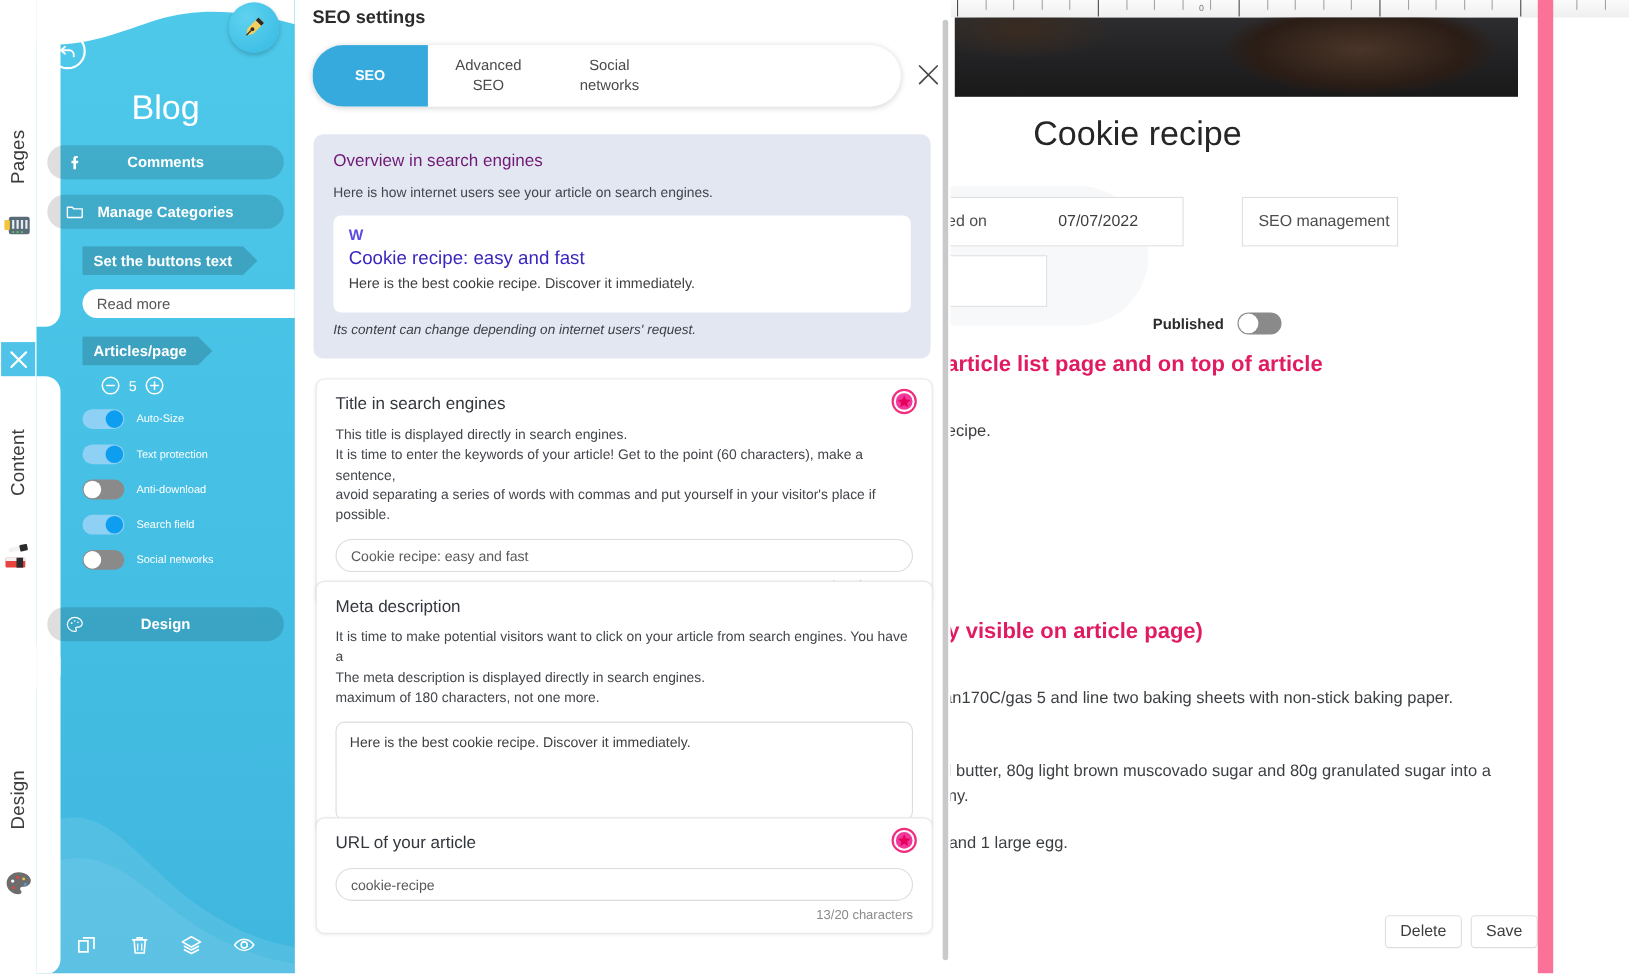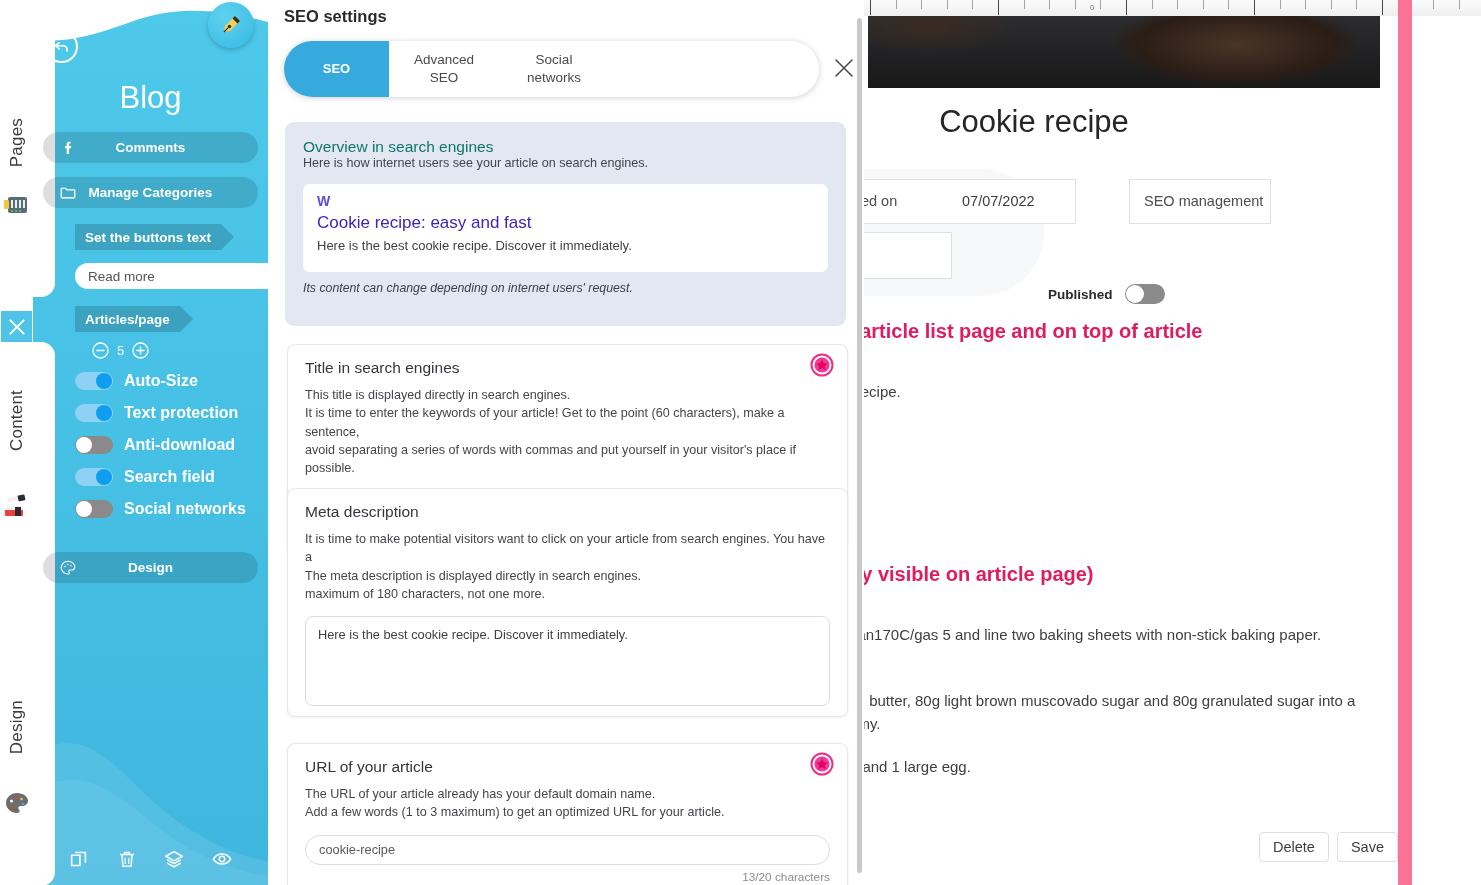--- a/index.html
+++ b/index.html
@@ -84,21 +84,21 @@
              gap: 7px; color: #fff; font-size: 13px; z-index: 7; }
   .step-ico { width: 19px; height: 19px; }
 
   .tog-row { position: absolute; left: 42px; display: flex; align-items: center; gap: 11px; z-index: 7; }
   .tog { width: 38px; height: 18px; border-radius: 9px; position: relative; flex: 0 0 auto; }
   .tog.on  { background: #8fd0f5; }
   .tog.off { background: #8a8a8a; }
   .tog .knob { position: absolute; top: 1px; width: 16px; height: 16px; border-radius: 50%; }
   .tog.on  .knob { right: 1px; background: #0d9ef0; }
   .tog.off .knob { left: 1px; background: #ffffff; }
-  .tog-lbl { color: #fff; font-size: 16px; font-weight: bold; white-space: nowrap; }
+  .tog-lbl { color: #fff; font-size: 10px; font-weight: normal; white-space: nowrap; }
   .tr0 { top: 372px; } .tr1 { top: 404px; } .tr2 { top: 436px; }
   .tr3 { top: 468px; } .tr4 { top: 500px; }
 
   .bottom-bar { position: absolute; left: 0; bottom: 0; width: 235px; height: 52px;
                 display: flex; align-items: center; justify-content: space-around;
                 padding: 0 22px; z-index: 8; }
   .bottom-bar svg { width: 22px; height: 22px; }
 
   
   .seo-panel { position: absolute; left: 268px; top: 0; width: 596px; height: 885px;
@@ -111,21 +111,21 @@
   .tab { display: flex; align-items: center; justify-content: center; text-align: center;
          font-size: 13.5px; color: #4a4a4a; line-height: 1.32; }
   .tab.active { background: #36a9dd; color: #fff; font-weight: bold; font-size: 13px; }
   .tab-seo { width: 105px; }
   .tab-adv { width: 110px; }
   .tab-soc { width: 110px; }
   .close-x { position: absolute; left: 832px; top: 56px; width: 24px; height: 24px; }
 
   .ov-card { position: absolute; left: 17px; top: 122px; width: 561px; height: 204px;
              background: #e3e7f2; border-radius: 9px; padding: 16px 18px; }
-  .ov-title { font-size: 15.5px; color: #0f766e; margin-bottom: 0; }
+  .ov-title { font-size: 15.5px; color: #701a75; margin-bottom: 12px; }
   .ov-sub   { font-size: 12.6px; color: #42454a; }
   .serp { margin-top: 14px; background: #fff; border-radius: 7px; padding: 10px 14px 14px 14px; height: 88px; }
   .serp-w { color: #5b4be0; font-size: 14px; font-weight: bold; line-height: 1; letter-spacing: -1px; }
   .serp-title { color: #3826bf; font-size: 17px; margin-top: 5px; }
   .serp-desc { color: #3f3f3f; font-size: 13px; margin-top: 5px; }
   .ov-note { margin-top: 9px; font-size: 12.3px; font-style: italic; color: #3d4046; }
 
   .sec { position: absolute; left: 287px; width: 561px; background: #fff;
          border: 1px solid #e8e8e8; border-radius: 8px; box-shadow: 0 1px 3px rgba(0,0,0,.07);
          padding: 14px 17px 10px 17px; }
@@ -424,44 +424,40 @@
       <div class="sec-desc">
         <div>This title is displayed directly in search engines.</div>
         <div>It is time to enter the keywords of your article! Get to the point (60 characters), make a sentence,</div>
         <div>avoid separating a series of words with commas and put yourself in your visitor's place if possible.</div>
       </div>
       <input class="field" value="Cookie recipe: easy and fast" placeholder="Cookie recipe: easy and fast" style="">
       <div class="cnt">28/70 characters</div>
     </div>
   </div>
 
-  <div class="sec" style="top:488px;z-index:4">
+  <div class="sec" style="top:528px;z-index:4">
     <div class="sec-in">
       <div class="sec-title">Meta description</div>
       <div class="sec-desc">
         <div>It is time to make potential visitors want to click on your article from search engines. You have a</div>
         <div>The meta description is displayed directly in search engines.</div>
         <div>maximum of 180 characters, not one more.</div>
       </div>
       <textarea class="area" placeholder="Here is the best cookie recipe. Discover it immediately." style="">Here is the best cookie recipe. Discover it immediately.</textarea>
     </div>
   </div>
 
   <div class="sec" style="top:743px;z-index:4">
     <div class="sec-in">
       <svg class="star-badge" viewBox="0 0 24 24">
         <circle cx="12" cy="12" r="10.5" fill="#fff" stroke="#f02d7e" stroke-width="2"></circle>
         <circle cx="12" cy="12" r="7.6" fill="#f0399a"></circle>
         <path d="M12 6.5 L13.7 10.2 L17.7 10.6 L14.7 13.3 L15.6 17.2 L12 15.1 L8.4 17.2 L9.3 13.3 L6.3 10.6 L10.3 10.2 Z" fill="#e6005c"></path>
       </svg>
       <div class="sec-title">URL of your article</div>
-      <div class="sec-desc">
-        <div>The URL of your article already has your default domain name.</div>
-        <div>Add a few words (1 to 3 maximum) to get an optimized URL for your article.</div>
-      </div>
       <input class="field" value="cookie-recipe" placeholder="cookie-recipe" style="">
       <div class="cnt">13/20 characters</div>
     </div>
   </div>
 
   <div class="vscroll"></div>
 
   <div class="preview">
     <div class="ruler" id="ruler">
       <span class="zero" style="left:226px">0</span>

